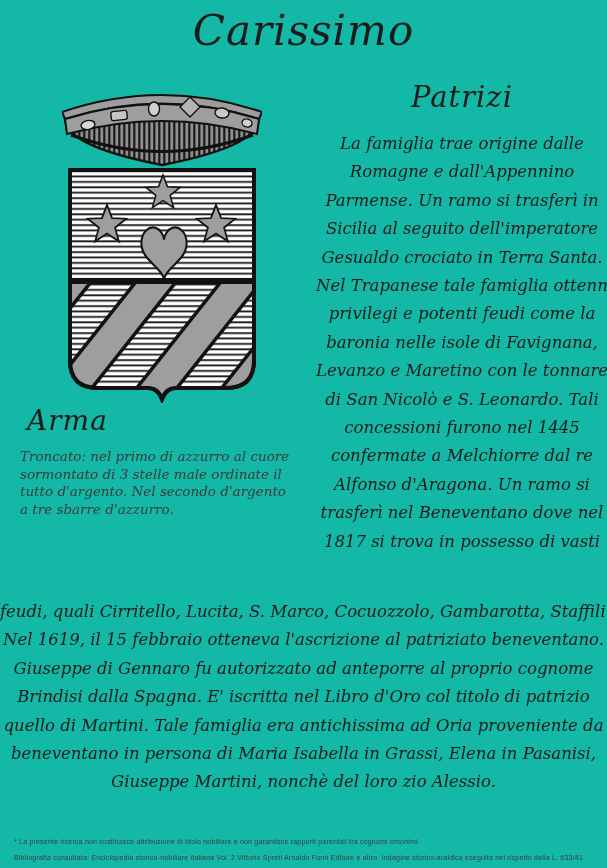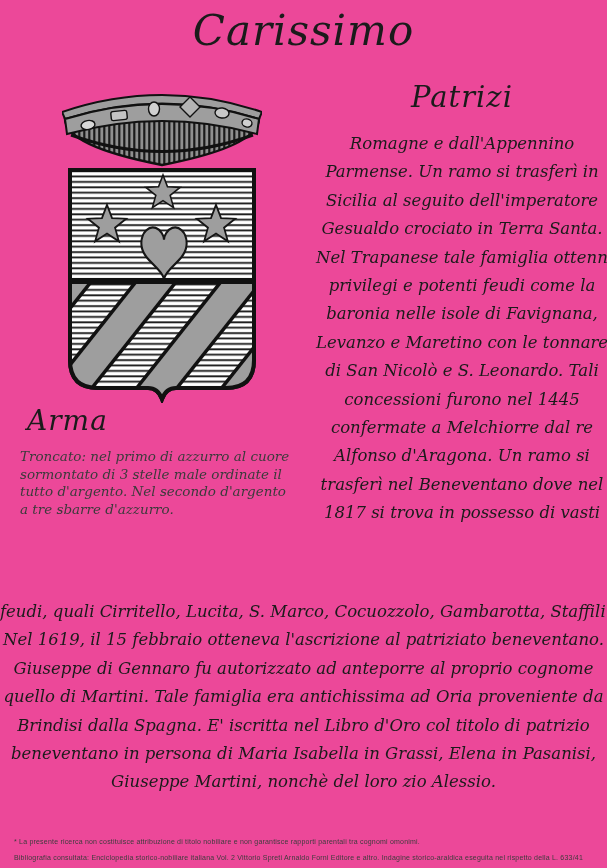--- a/index.html
+++ b/index.html
@@ -1,17 +1,17 @@
 <!DOCTYPE html>
 <html><head>
 <meta charset="utf-8">
 <style>
   html,body{margin:0;padding:0;background:#e8e8e8;}
   .page{
-    position:relative;width:607px;height:868px;background:#ec4899;
+    position:relative;width:607px;height:868px;background:#14b8a6;
     overflow:hidden;font-family:"DejaVu Serif", serif;color:#1b1b1b;
     margin:0 auto;
   }
   .page-title{
     position:absolute;top:6px;left:0;width:607px;text-align:center;
     font-size:42px;font-style:italic;letter-spacing:1px;
   }
   .right-col{
     position:absolute;left:316px;top:80px;width:292px;text-align:center;
   }
@@ -129,42 +129,43 @@
 
   <div class="blazon">
     <div class="line">Troncato: nel primo di azzurro al cuore</div>
     <div class="line">sormontato di 3 stelle male ordinate il</div>
     <div class="line">tutto d'argento. Nel secondo d'argento</div>
     <div class="line">a tre sbarre d'azzurro.</div>
   </div>
 
   <div class="right-col">
     <div class="heading">Patrizi</div>
+    <div class="line">La famiglia trae origine dalle</div>
     <div class="line">Romagne e dall'Appennino</div>
     <div class="line">Parmense. Un ramo si trasferì in</div>
     <div class="line">Sicilia al seguito dell'imperatore</div>
     <div class="line">Gesualdo crociato in Terra Santa.</div>
     <div class="line">Nel Trapanese tale famiglia ottenne</div>
     <div class="line">privilegi e potenti feudi come la</div>
     <div class="line">baronia nelle isole di Favignana,</div>
     <div class="line">Levanzo e Maretino con le tonnare</div>
     <div class="line">di San Nicolò e S. Leonardo. Tali</div>
     <div class="line">concessioni furono nel 1445</div>
     <div class="line">confermate a Melchiorre dal re</div>
     <div class="line">Alfonso d'Aragona. Un ramo si</div>
     <div class="line">trasferì nel Beneventano dove nel</div>
     <div class="line">1817 si trova in possesso di vasti</div>
   </div>
 
   <div class="full-block">
     <div class="line">feudi, quali Cirritello, Lucita, S. Marco, Cocuozzolo, Gambarotta, Staffili.</div>
     <div class="line">Nel 1619, il 15 febbraio otteneva l'ascrizione al patriziato beneventano.</div>
     <div class="line">Giuseppe di Gennaro fu autorizzato ad anteporre al proprio cognome</div>
+    <div class="line">Brindisi dalla Spagna. E' iscritta nel Libro d'Oro col titolo di patrizio</div>
     <div class="line">quello di Martini. Tale famiglia era antichissima ad Oria proveniente da</div>
-    <div class="line">Brindisi dalla Spagna. E' iscritta nel Libro d'Oro col titolo di patrizio</div>
     <div class="line">beneventano in persona di Maria Isabella in Grassi, Elena in Pasanisi,</div>
     <div class="line">Giuseppe Martini, nonchè del loro zio Alessio.</div>
   </div>
 
   <div class="footnotes">
     <div class="fline">* La presente ricerca non costituisce attribuzione di titolo nobiliare e non garantisce rapporti parentali tra cognomi omonimi.</div>
     <div class="fline">Bibliografia consultata: Enciclopedia storico-nobiliare italiana Vol. 2 Vittorio Spreti Arnaldo Forni Editore e altro. Indagine storico-araldica eseguita nel rispetto della L. 633/41</div>
   </div>
 
 </div>

